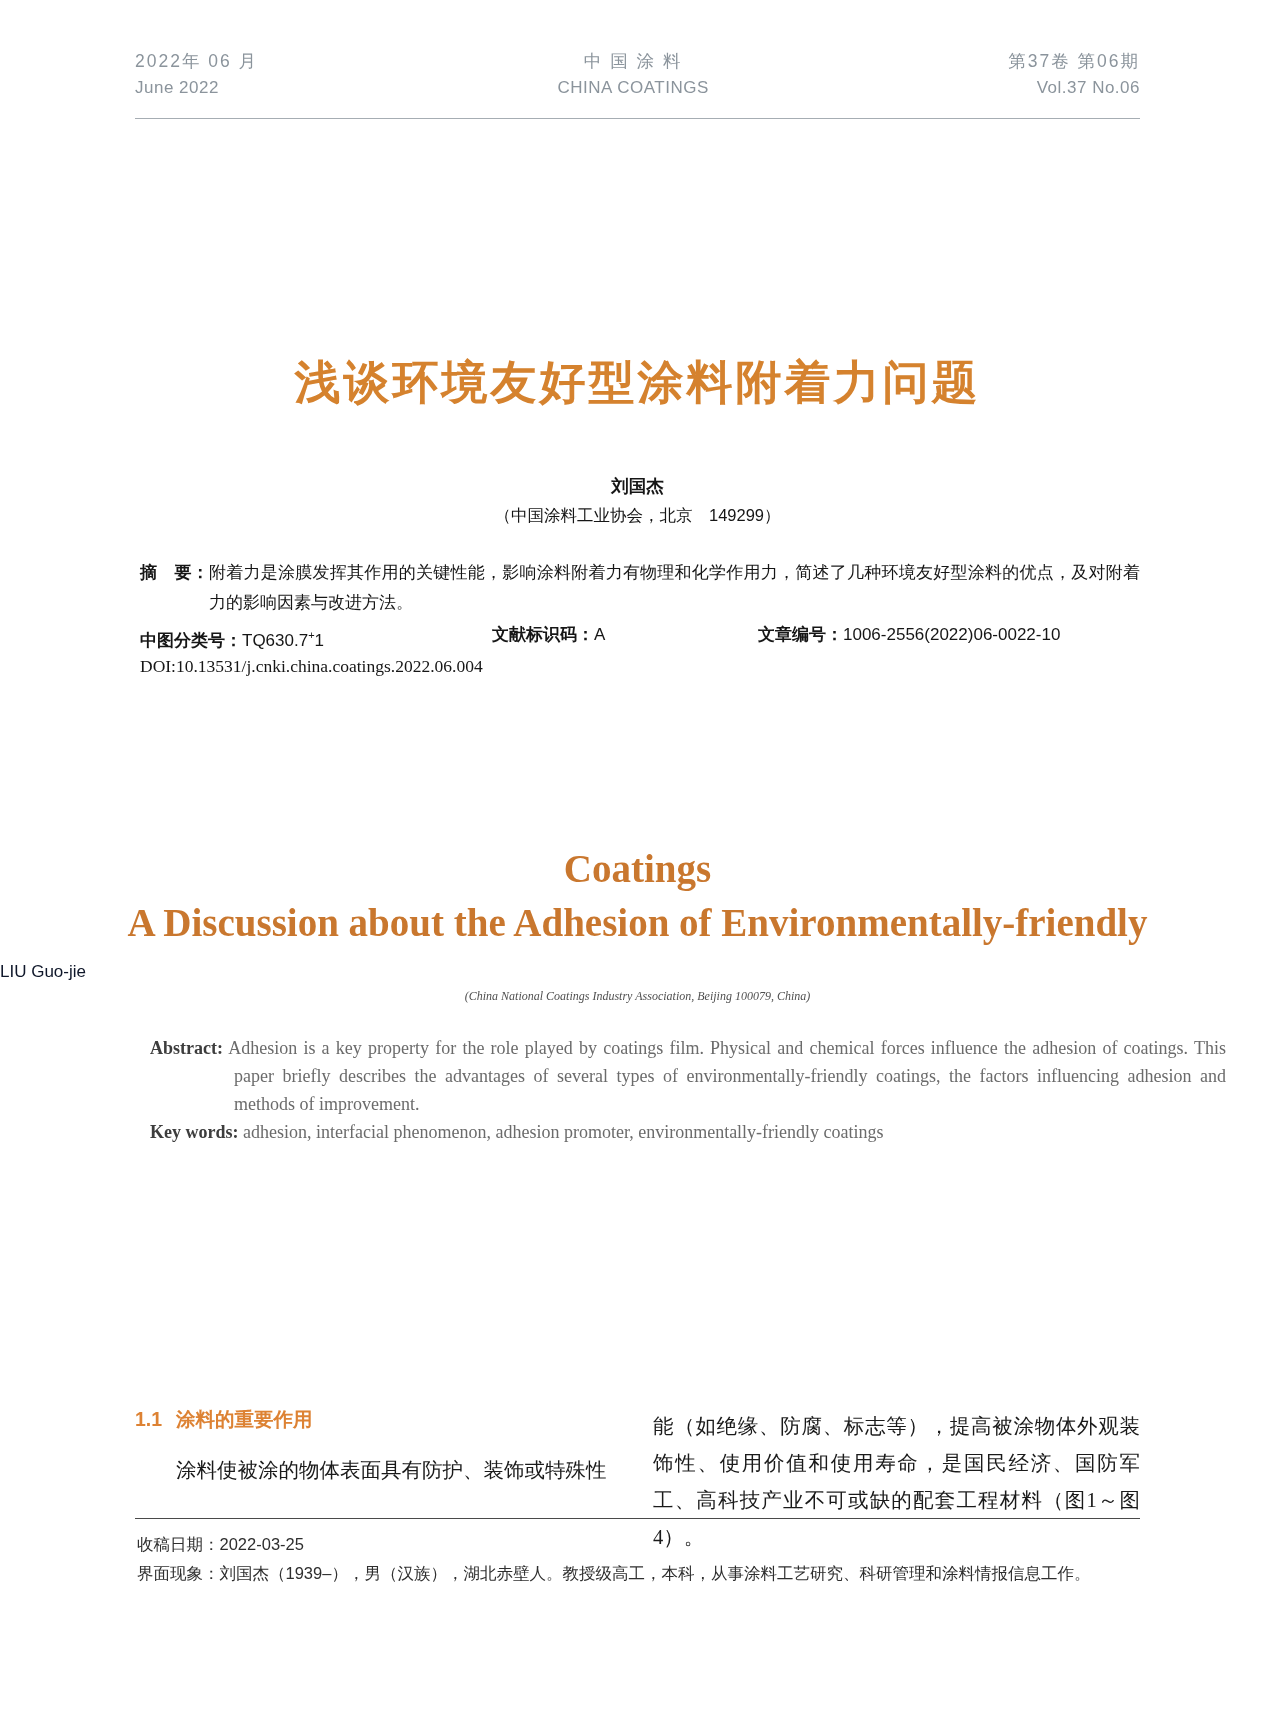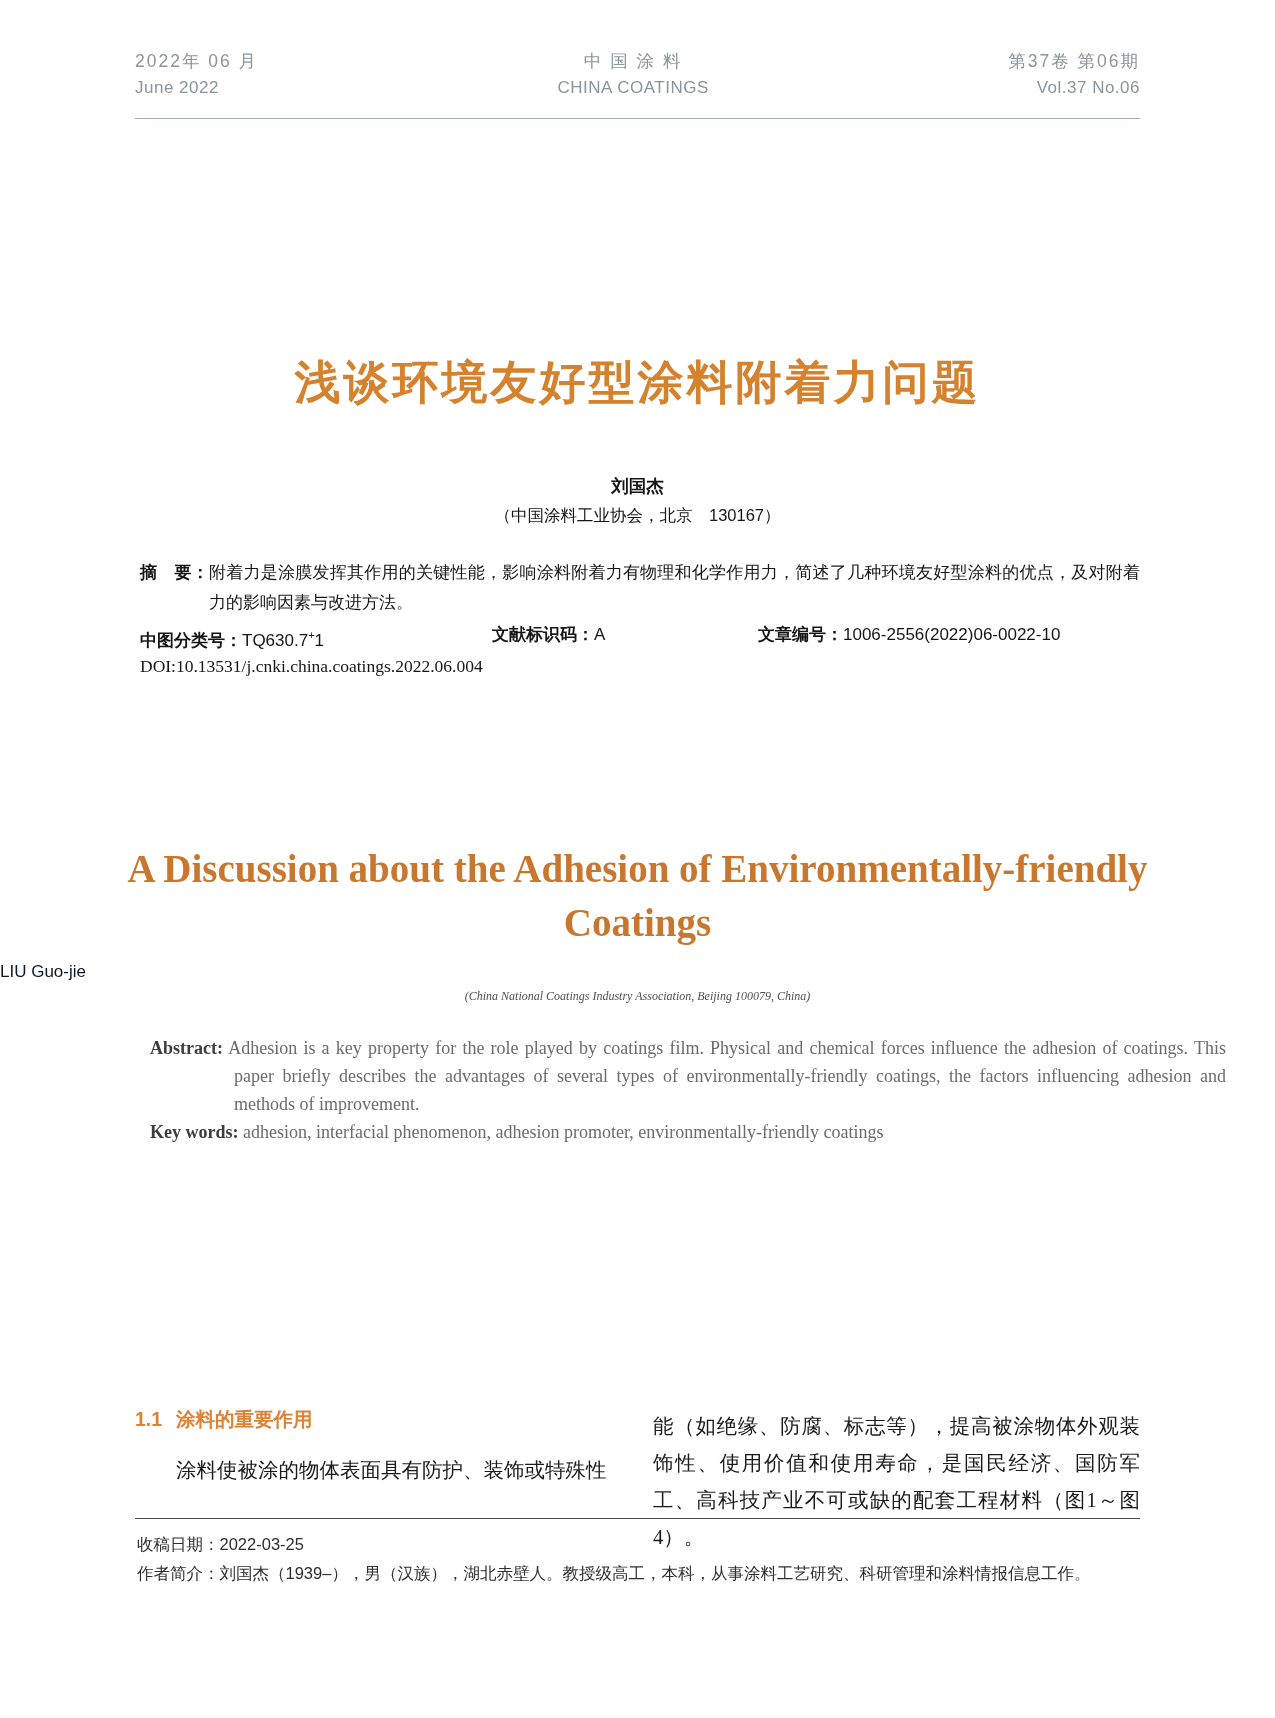--- a/index.html
+++ b/index.html
@@ -99,37 +99,37 @@
     </div>
     <div class="h-block h-right">
       <span class="h-cn">第37卷 第06期</span>
       <span class="h-en">Vol.37  No.06</span>
     </div>
   </div>
   <div class="header-rule"></div>
 
   <div class="title-cn">浅谈环境友好型涂料附着力问题</div>
   <div class="author-cn">刘国杰</div>
-  <div class="affil-cn">（中国涂料工业协会，北京　130167）</div>
+  <div class="affil-cn">（中国涂料工业协会，北京　149299）</div>
 
   <div class="meta">
     <div class="hang-cn">
       <span class="lbl">摘　要：</span><span>附着力是涂膜发挥其作用的关键性能，影响涂料附着力有物理和化学作用力，简述了几种环境友好型涂料的优点，及对附着力的影响因素与改进方法。</span>
     </div>
     <div class="clc-row">
       <span class="clc-a"><span class="lbl">中图分类号：</span><span>TQ630.7</span><sup>+</sup><span>1</span></span>
       <span class="clc-b"><span class="lbl">文献标识码：</span><span>A</span></span>
       <span class="clc-c"><span class="lbl">文章编号：</span><span>1006-2556(2022)06-0022-10</span></span>
     </div>
     <div class="doi">DOI:10.13531/j.cnki.china.coatings.2022.06.004</div>
   </div>
 
   <div class="title-en">
+    <div>Coatings</div>
     <div>A Discussion about the Adhesion of Environmentally-friendly</div>
-    <div>Coatings</div>
   </div>
   <div class="author-en">LIU Guo-jie</div>
   <div class="affil-en">(China National Coatings Industry Association, Beijing 100079, China)</div>
 
   <div class="abs-en hang-en">
     <span class="lbl-en">Abstract:</span>
     <span>Adhesion is a key property for the role played by coatings film. Physical and chemical forces influence the adhesion of coatings. This paper briefly describes the advantages of several types of environmentally-friendly coatings, the factors influencing adhesion and methods of improvement.</span>
   </div>
   <div class="kw-en hang-en">
     <span class="lbl-en">Key words:</span>
@@ -147,18 +147,18 @@
       <p class="p-body justify">能（如绝缘、防腐、标志等），提高被涂物体外观装饰性、使用价值和使用寿命，是国民经济、国防军工、高科技产业不可或缺的配套工程材料（图1～图4）。</p>
     </div>
   </div>
 
   <div class="foot-rule"></div>
   <div class="footnote">
     <div>
       <span>收稿日期：</span><span>2022-03-25</span>
     </div>
     <div>
-      <span>作者简介：</span><span>刘国杰（1939–），男（汉族），湖北赤壁人。教授级高工，本科，从事涂料工艺研究、科研管理和涂料情报信息工作。</span>
+      <span>界面现象：</span><span>刘国杰（1939–），男（汉族），湖北赤壁人。教授级高工，本科，从事涂料工艺研究、科研管理和涂料情报信息工作。</span>
     </div>
   </div>
 
 
 </div>
 
 </body></html>

